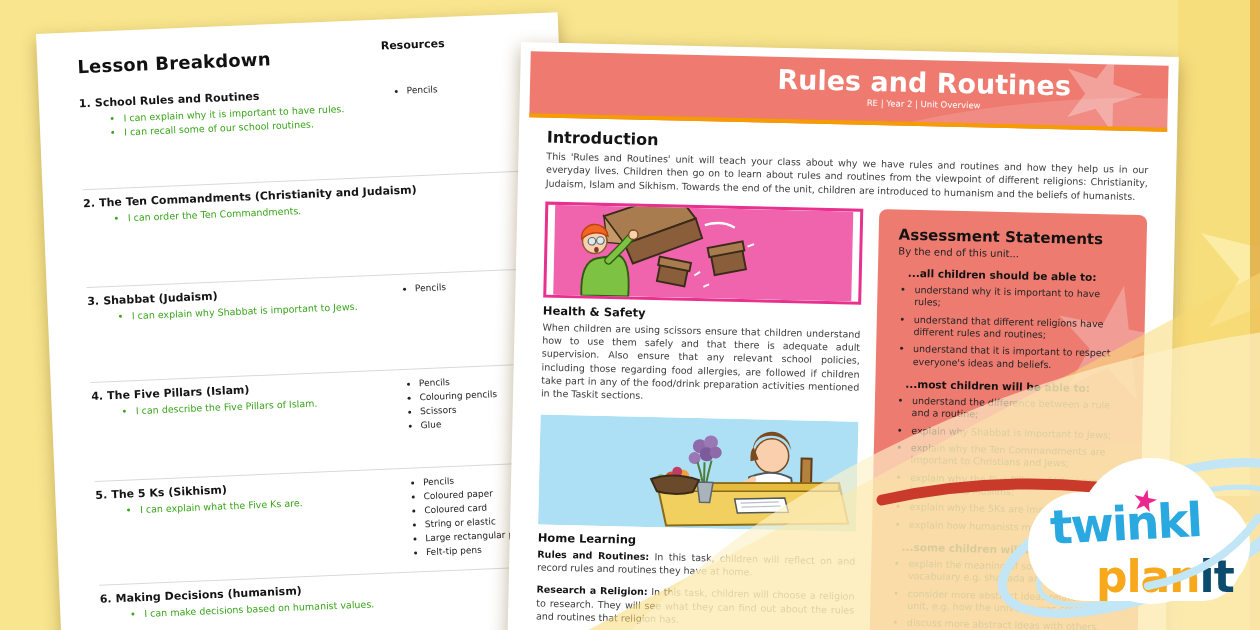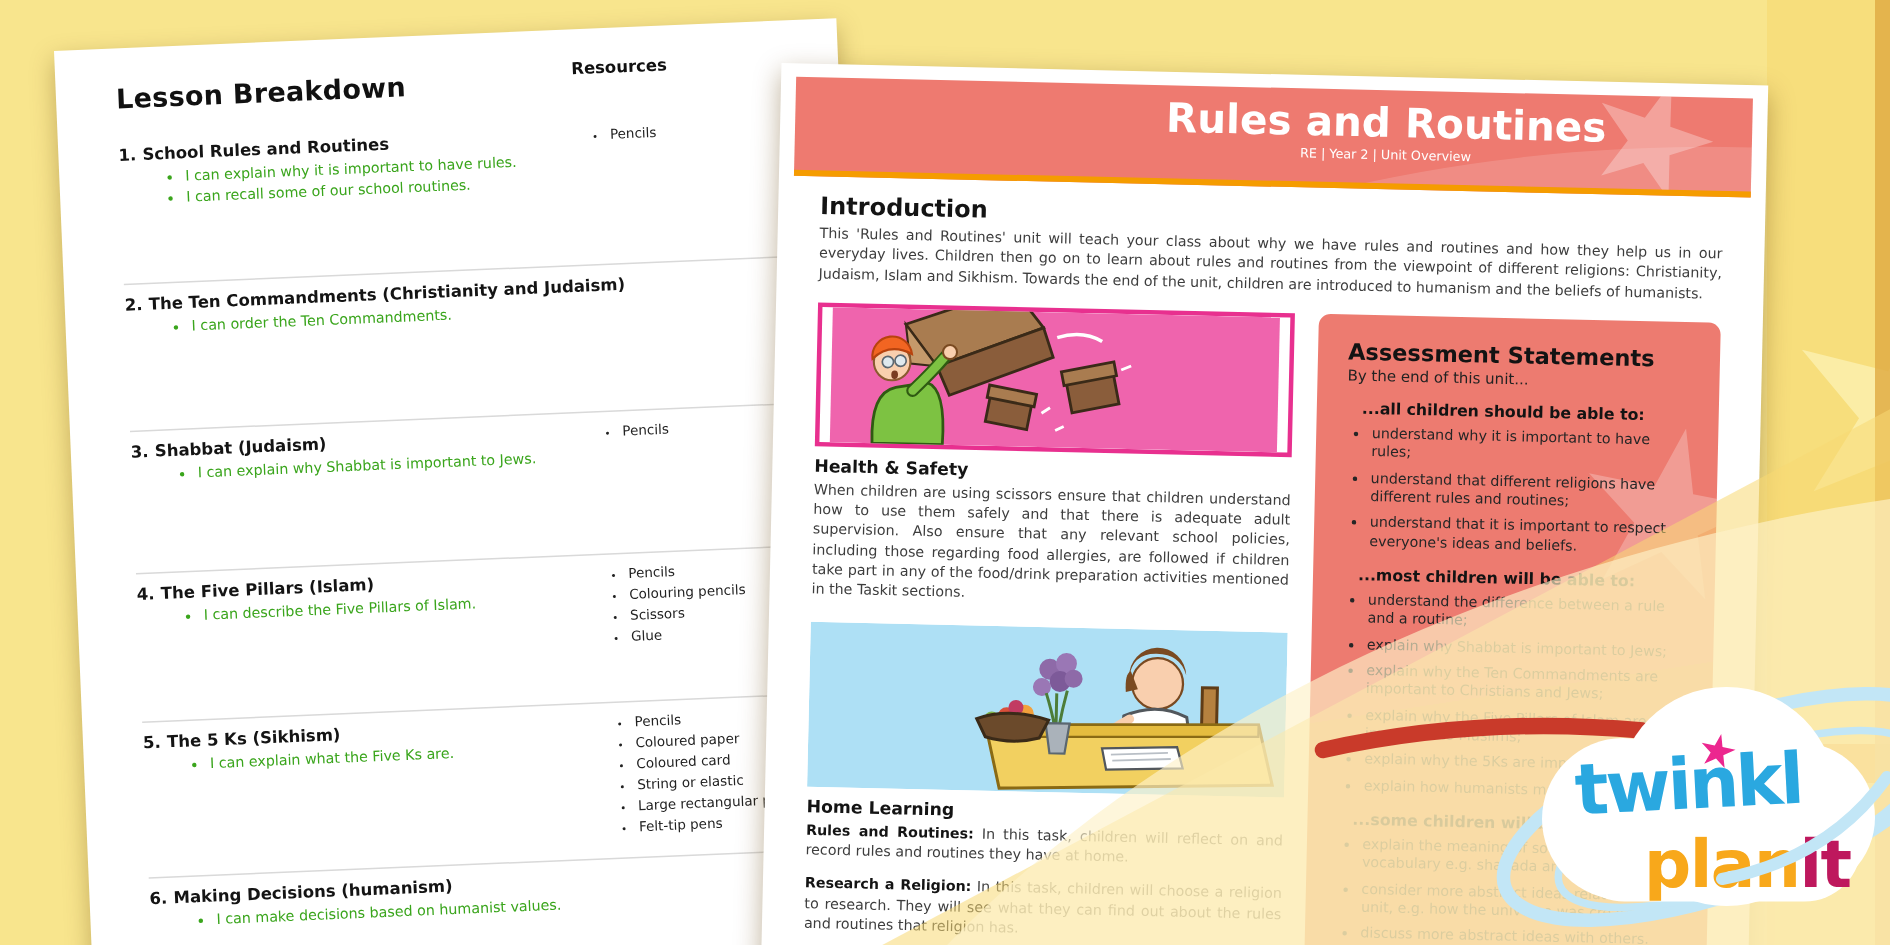--- a/index.html
+++ b/index.html
@@ -84,21 +84,21 @@
 
   
   .cloud-part { position:absolute; background:#ffffff; border-radius:50%; z-index:5; }
   .twinkl-text { position:absolute; left:1050px; top:496px; z-index:6; font-size:47px; font-weight:bold;
                  color:#2aa8e0; letter-spacing:-2px; transform:rotate(-3deg); }
   .logo-star { position:absolute; left:1133px; top:489px; width:24px; height:24px; background:#ec268f; z-index:7;
                clip-path:polygon(50% 0%,61% 35%,98% 35%,68% 57%,79% 91%,50% 70%,21% 91%,32% 57%,2% 35%,39% 35%);
                transform:rotate(12deg); }
   .planit { position:absolute; left:1096px; top:551px; z-index:6; font-size:44px; font-weight:bold; letter-spacing:-1px; }
   .planit .plan { color:#f8a81b; }
-  .planit .it { color:#be185d; }
+  .planit .it { color:#0c4a6e; }
 </style>
 </head>
 <body>
 
 <div class="scene">
 
   <div class="bg-right-col"></div>
   <div class="bg-star"></div>
   <div class="bg-band"></div>
   <div class="bg-edge"></div>

